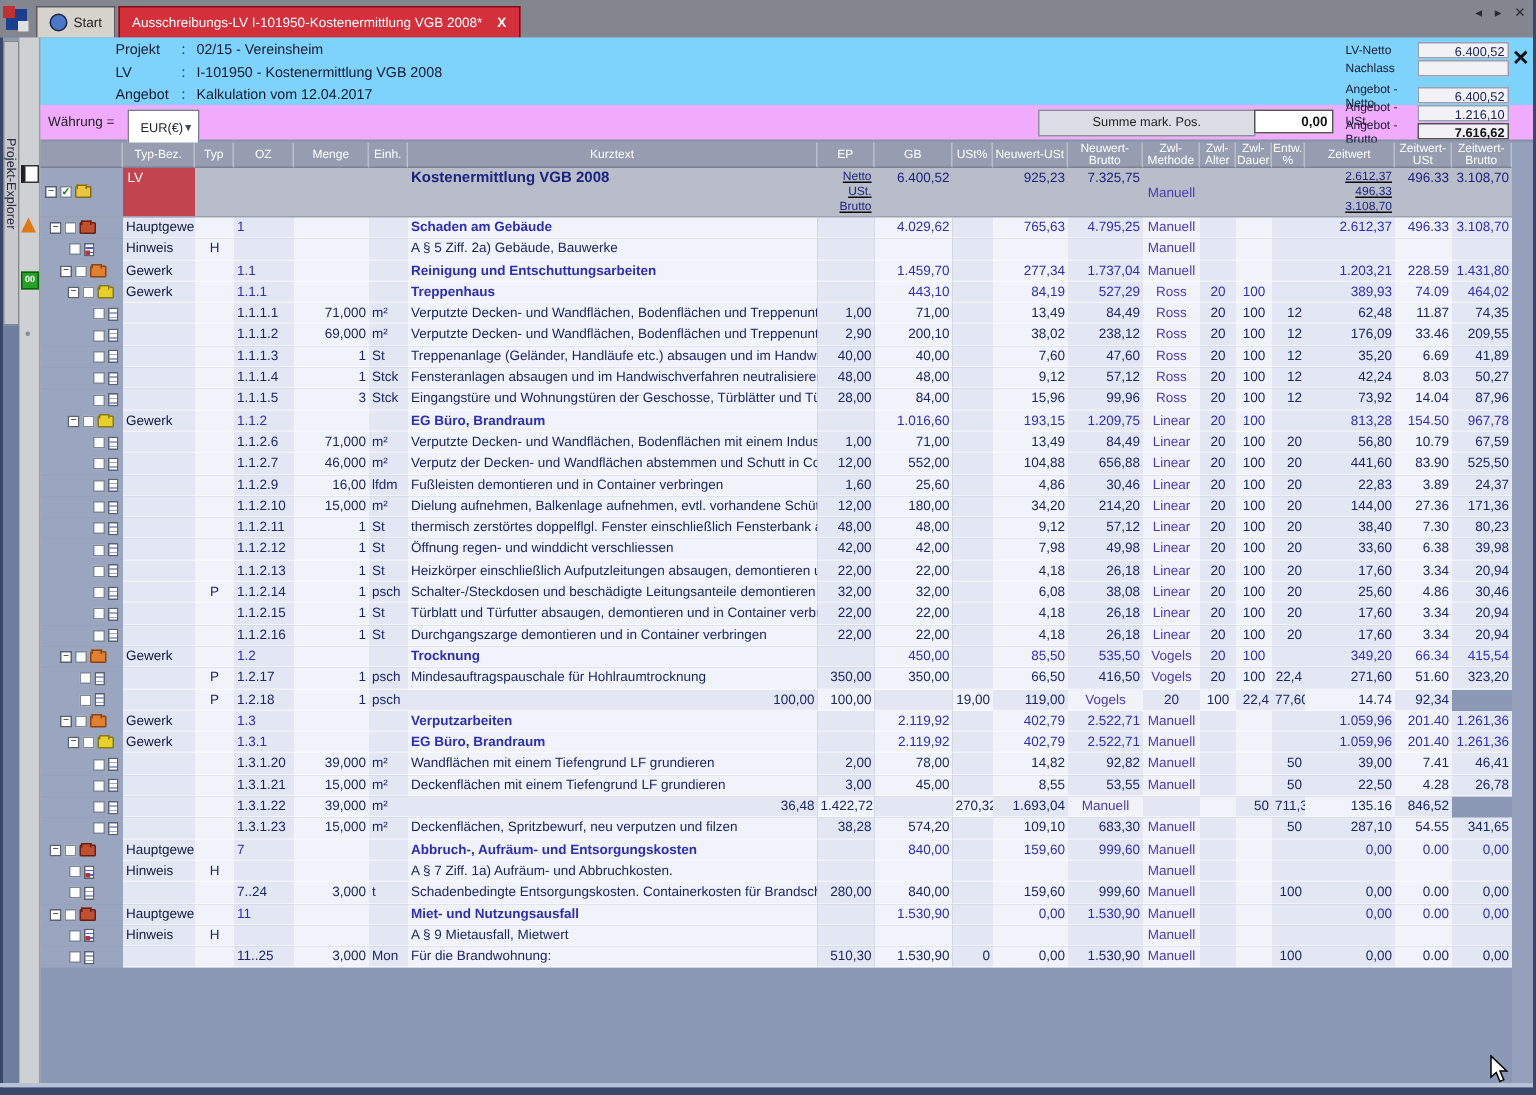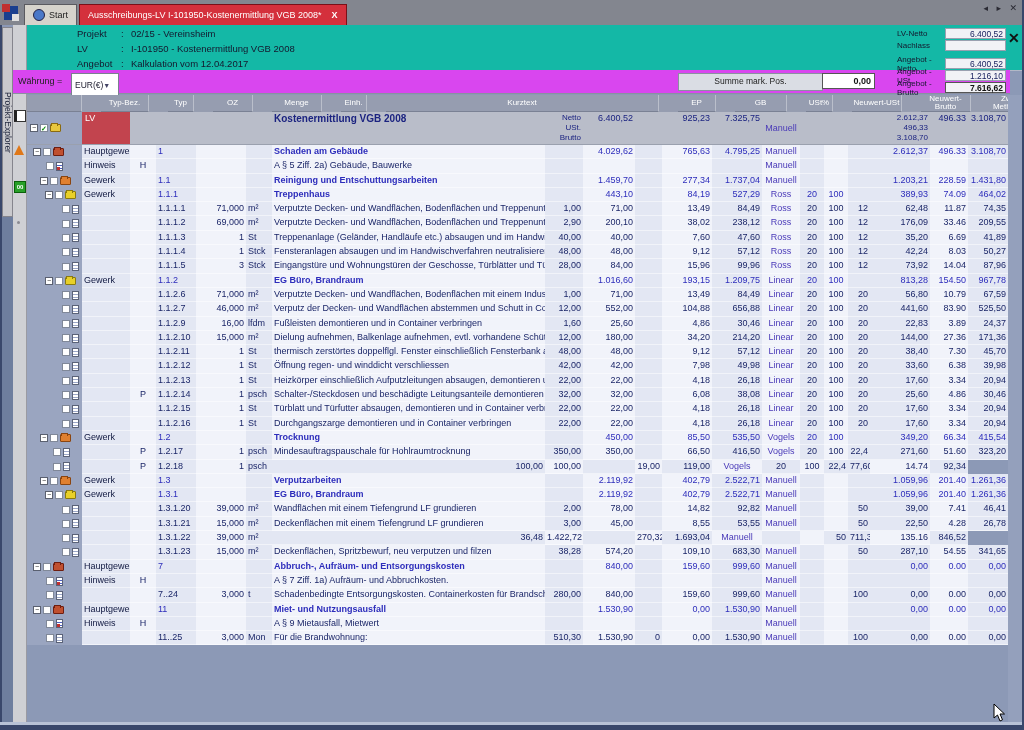--- a/index.html
+++ b/index.html
@@ -28,71 +28,71 @@
                border-right:1px solid #9a9aa2;box-sizing:border-box;}
   .tbi{position:absolute;left:1px;width:12px;height:12px;}
   .book-icon{background:#fff;border:1px solid #333;border-left:3px solid #222;box-sizing:border-box;}
   .triangle-tool-icon{width:0;height:0;border-left:5px solid transparent;border-right:5px solid transparent;
                       border-bottom:10px solid #e07818;}
   .green-00-icon{background:#28a028;border:1px solid #0a600a;color:#fff;font-size:6px;font-weight:bold;
                  text-align:center;line-height:10px;box-sizing:border-box;}
   .ink-bottle-icon{width:10px;height:11px;background:#1d1d22;border-radius:40% 40% 45% 45%;position:relative;}
   .ink-bottle-icon:before{content:"";position:absolute;left:3px;top:1px;width:3px;height:3px;background:#8a8a92;border-radius:50%;}
   
-  .infobar{position:absolute;left:27px;top:25px;width:997px;height:45px;background:#14b8a6;
+  .infobar{position:absolute;left:27px;top:25px;width:997px;height:45px;background:#7dd3fc;
            border-bottom:1px solid #b2b8c6;}
   .inforow{display:flex;font-size:9.5px;color:#15182e;margin:3px 0 0 50px;line-height:12px;}
   .inforow .lbl{width:44px;}
   .inforow .sep{width:10px;}
-  .currencybar{position:absolute;left:13px;top:70px;width:997px;height:23px;background:#d946ef;
+  .currencybar{position:absolute;left:27px;top:70px;width:997px;height:23px;background:#f0abfc;
                border-bottom:1px solid #8a90a0;text-decoration:underline;}
   .cur-lbl{position:absolute;left:5px;top:6px;font-size:9px;color:#222;}
   .cur-select{position:absolute;left:58px;top:3px;width:48px;height:24px;background:#fff;
               border:1px solid #7a8090;font-size:8.5px;color:#223;display:flex;align-items:center;
-              justify-content:flex-start;padding:0 3px;box-sizing:border-box;}
+              justify-content:flex-end;padding:0 3px;box-sizing:border-box;}
   .cur-select .chev{font-size:7px;color:#446;}
   .summe-btn{position:absolute;left:665px;top:3px;width:143px;height:16px;background:#dadde4;
              border:1px solid #8a90a0;font-size:8.5px;color:#222;text-align:center;line-height:15px;}
   .summe-val{position:absolute;left:809px;top:3px;width:53px;height:16px;background:#fff;
              border:1px solid #555;font-size:9px;font-weight:bold;color:#111;text-align:right;
              line-height:15px;padding-right:3px;box-sizing:border-box;}
   
   .totals{position:absolute;left:897px;top:3px;width:112px;}
   .trow{display:flex;align-items:center;height:11px;margin-bottom:1px;}
   .trow .tl{width:48px;font-size:8px;color:#15182e;}
   .trow .tv{width:61px;height:11px;background:#f2f2f6;border:1px solid #9aa0b0;font-size:8.5px;
             color:#1a2260;text-align:right;line-height:10px;padding-right:2px;box-sizing:border-box;}
   .trow .tv.bold{font-weight:bold;color:#111;border-color:#555;text-align:right;}
   .trow.gap{height:5px;}
   .bigx{position:absolute;left:1008px;top:30px;font-size:14px;font-weight:bold;color:#111;}
   
   .tablewrap{position:absolute;left:27px;top:95px;width:981px;}
   .trowg{display:grid;grid-template-columns:55px 48px 26px 40px 50px 26px 273px 38px 52px 27px 50px 50px 38px 24px 24px 22px 60px 38px 40px;}
-  .hrow{height:17px;background:#969db0;gap:19px;}
+  .hrow{height:17px;background:#969db0;}
   .hcell{font-size:8px;color:#fff;text-align:center;border-right:1px solid rgba(255,255,255,.35);
          border-bottom:1px solid #7a8194;display:flex;align-items:center;justify-content:center;
          line-height:8px;overflow:hidden;box-sizing:border-box;}
   .lvrow{height:33px;background:#b9bdc9;}
   .lvrow .cell{border-bottom:1px solid #9aa0ae;}
   .row{height:14.3px;}
   .cell{font-size:9px;line-height:13.5px;overflow:hidden;white-space:nowrap;box-sizing:border-box;
         padding:0 2px;border-bottom:1px solid rgba(255,255,255,.5);}
   .bgA{background:#e3e7f3;}
   .bgB{background:#f1f3fa;}
   .rt{text-align:right;}
   .ctr{text-align:center;}
   .pos-t{color:#1b2668;}
   .grp-t{color:#2d2dbb;}
   .dark-t{color:#101840;}
   .met-t{color:#4a3ab8;}
   .tree-cell{background:#9aa5c0;border-bottom:none;display:flex;align-items:center;padding:0;}
   .lvkurz{font-size:10px;font-weight:bold;color:#1b2380;}
   .lvred{background:#c2444e;color:#fff;font-size:9px;padding-left:3px;border-bottom:1px solid #9aa0ae;}
   .stack{display:flex;flex-direction:column;justify-content:flex-start;line-height:10px;font-size:8px;
-         align-items:flex-end;padding-top:1px;}
+         align-items:flex-end;padding-top:1px;text-decoration:underline;}
   .expandbox{width:8px;height:8px;background:#fff;border:1px solid #5a6070;box-sizing:border-box;
              font-size:7px;line-height:5px;text-align:center;color:#222;flex:none;}
   .cbx{width:8px;height:8px;background:#fff;border:1px solid #808898;box-sizing:border-box;flex:none;
        margin-left:2px;font-size:7px;line-height:7px;text-align:center;color:#0a8a0a;font-weight:bold;}
   .ticon{flex:none;margin-left:2px;}
   .fold{width:11px;height:8px;border-radius:1px;position:relative;box-sizing:border-box;}
   .fold:before{content:"";position:absolute;left:0;top:-2px;width:5px;height:2px;background:inherit;border:inherit;border-bottom:none;}
   .f-lv{background:#e8c73e;border:1px solid #8a6a10;}
   .f-hg{background:#c05030;border:1px solid #6e1e10;}
   .f-gw{background:#e08030;border:1px solid #8a4510;}
@@ -601,21 +601,21 @@
         <div class="cell bgB rt pos-t">48,00</div>
         <div class="cell bgA rt pos-t"></div>
         <div class="cell bgB rt pos-t">9,12</div>
         <div class="cell bgA rt pos-t">57,12</div>
         <div class="cell bgB ctr met-t">Linear</div>
         <div class="cell bgA ctr pos-t">20</div>
         <div class="cell bgB ctr pos-t">100</div>
         <div class="cell bgA rt pos-t">20</div>
         <div class="cell bgA rt pos-t">38,40</div>
         <div class="cell bgB rt pos-t">7.30</div>
-        <div class="cell bgA rt pos-t">45,70</div>
+        <div class="cell bgA rt pos-t">80,23</div>
       </div>
       <div class="trowg row">
         <div class="cell tree-cell" style="padding-left: 33px;">
           <span class="cbx"></span>
           <span class="ticon doc"></span>
         </div>
         <div class="cell bgA dark-t"></div>
         <div class="cell bgB ctr pos-t"></div>
         <div class="cell bgA pos-t">1.1.2.12</div>
         <div class="cell bgB rt pos-t">1</div>

